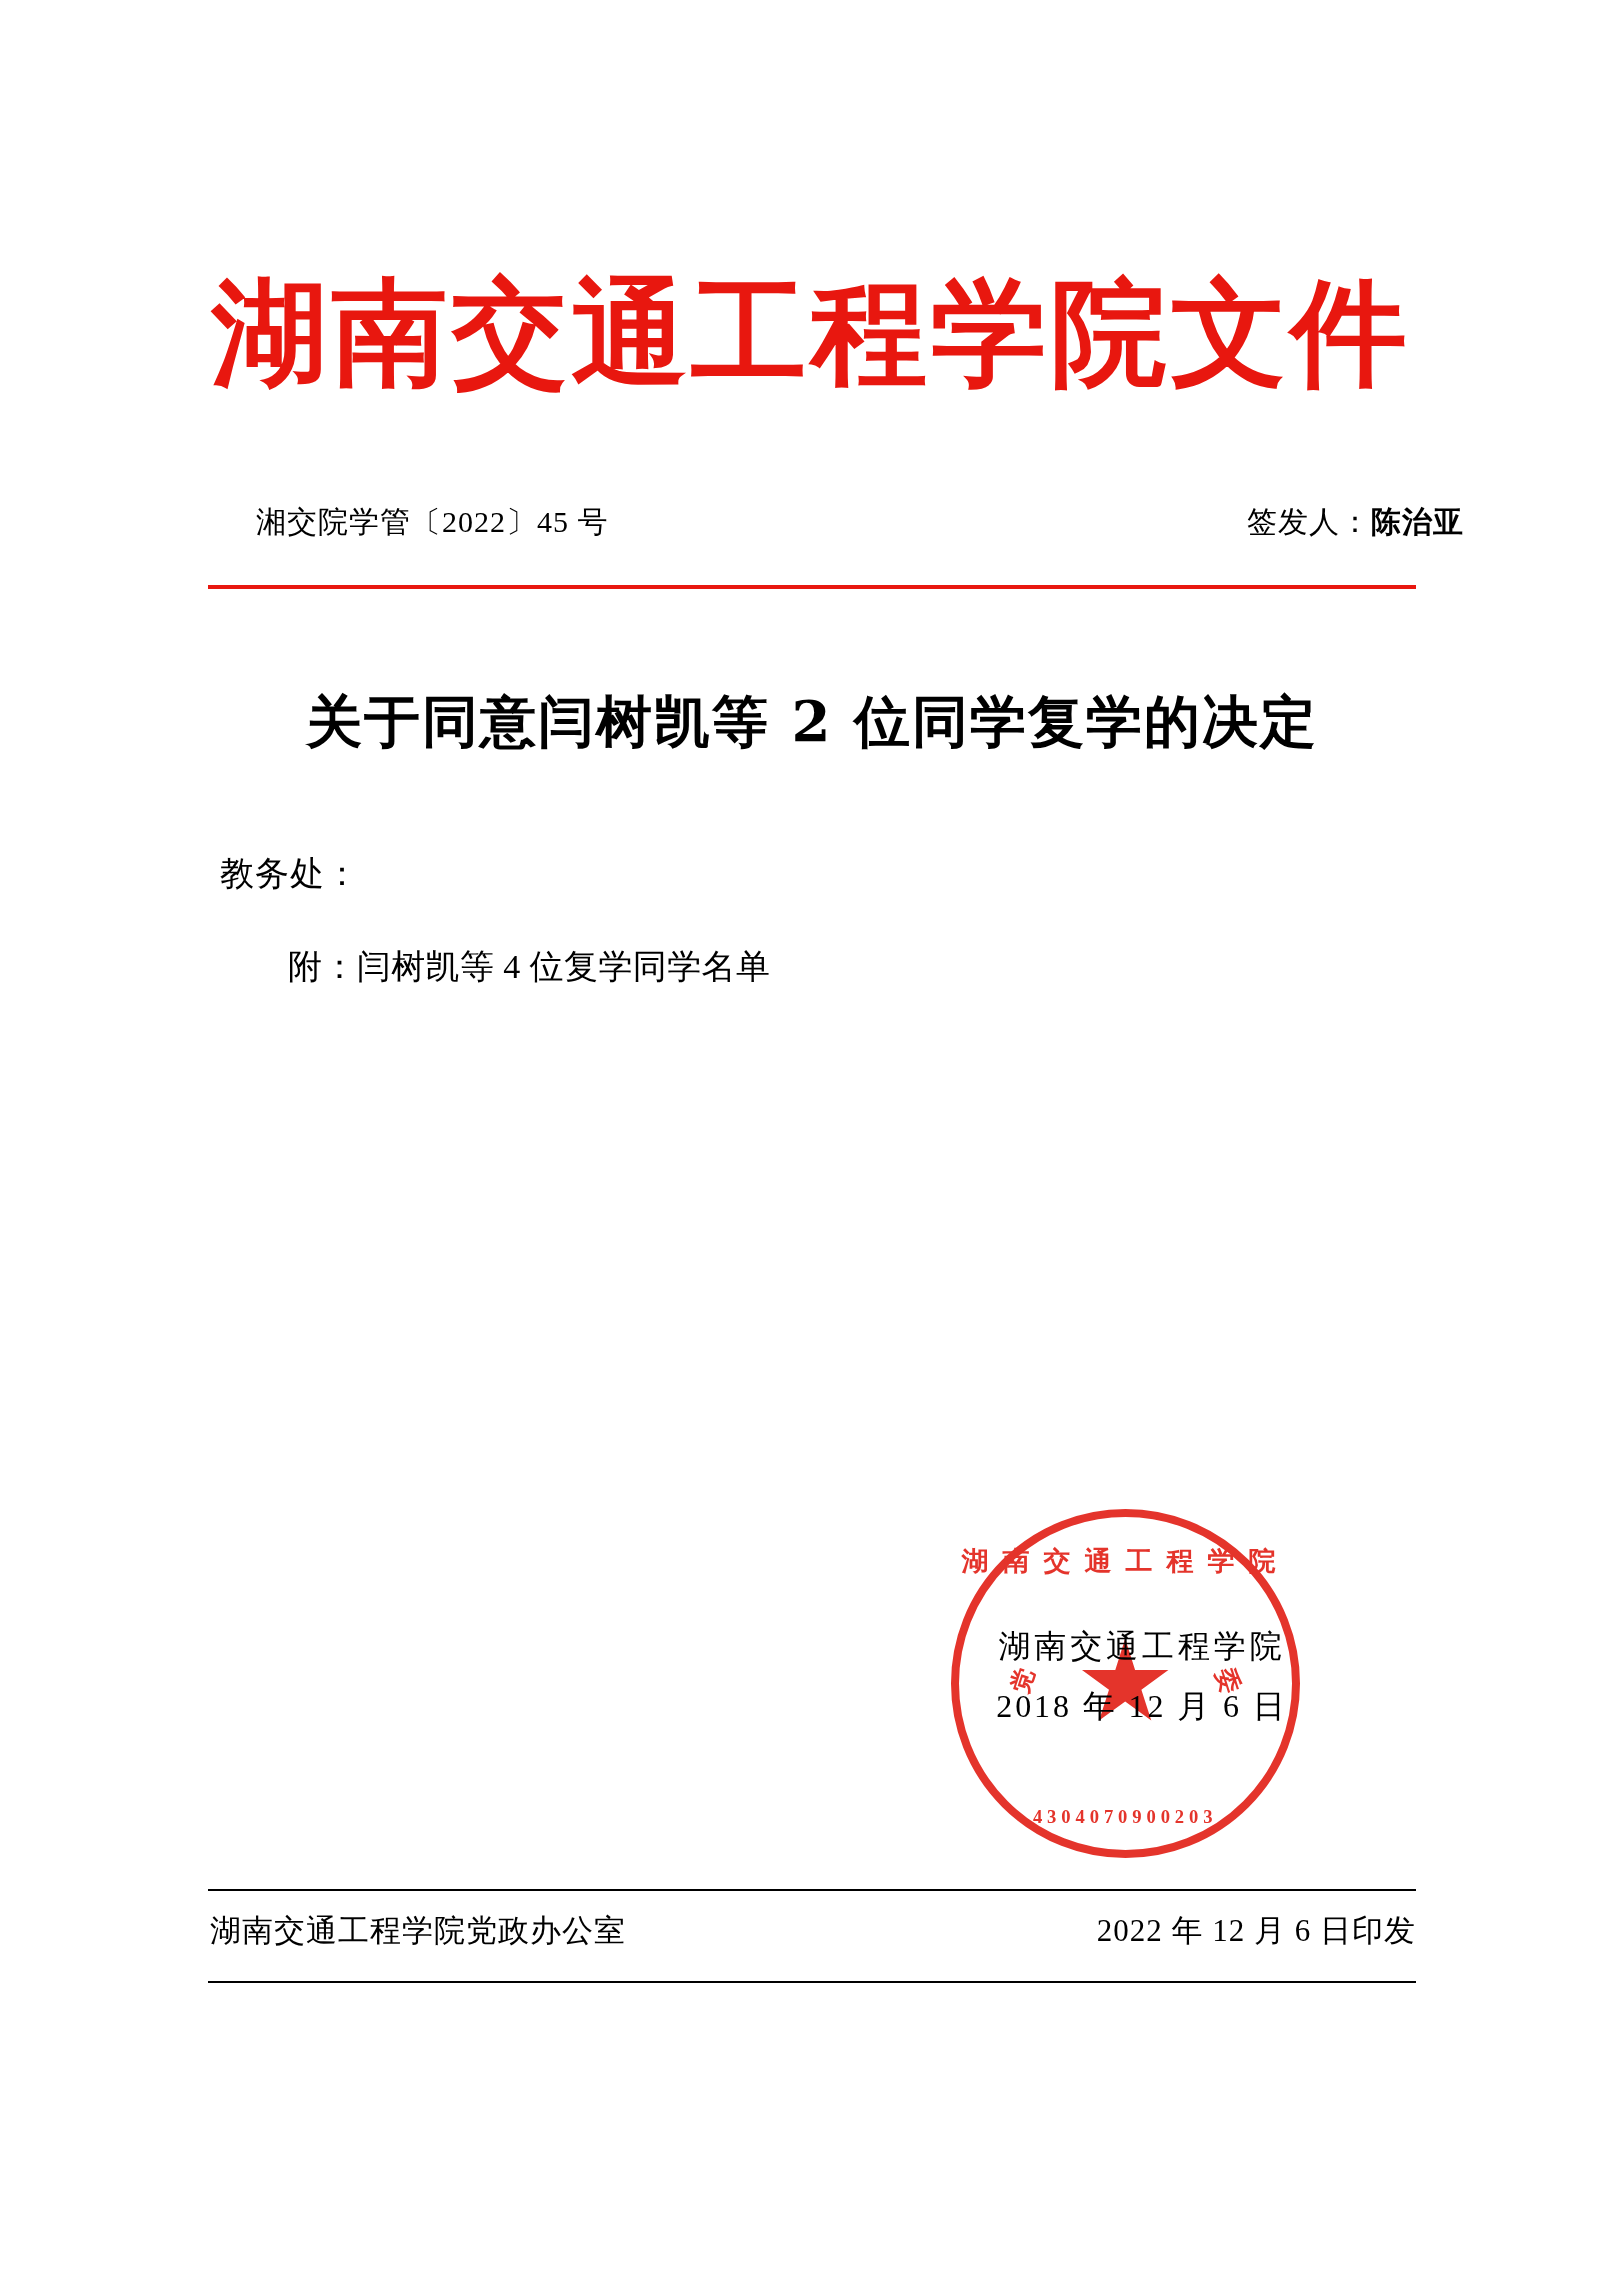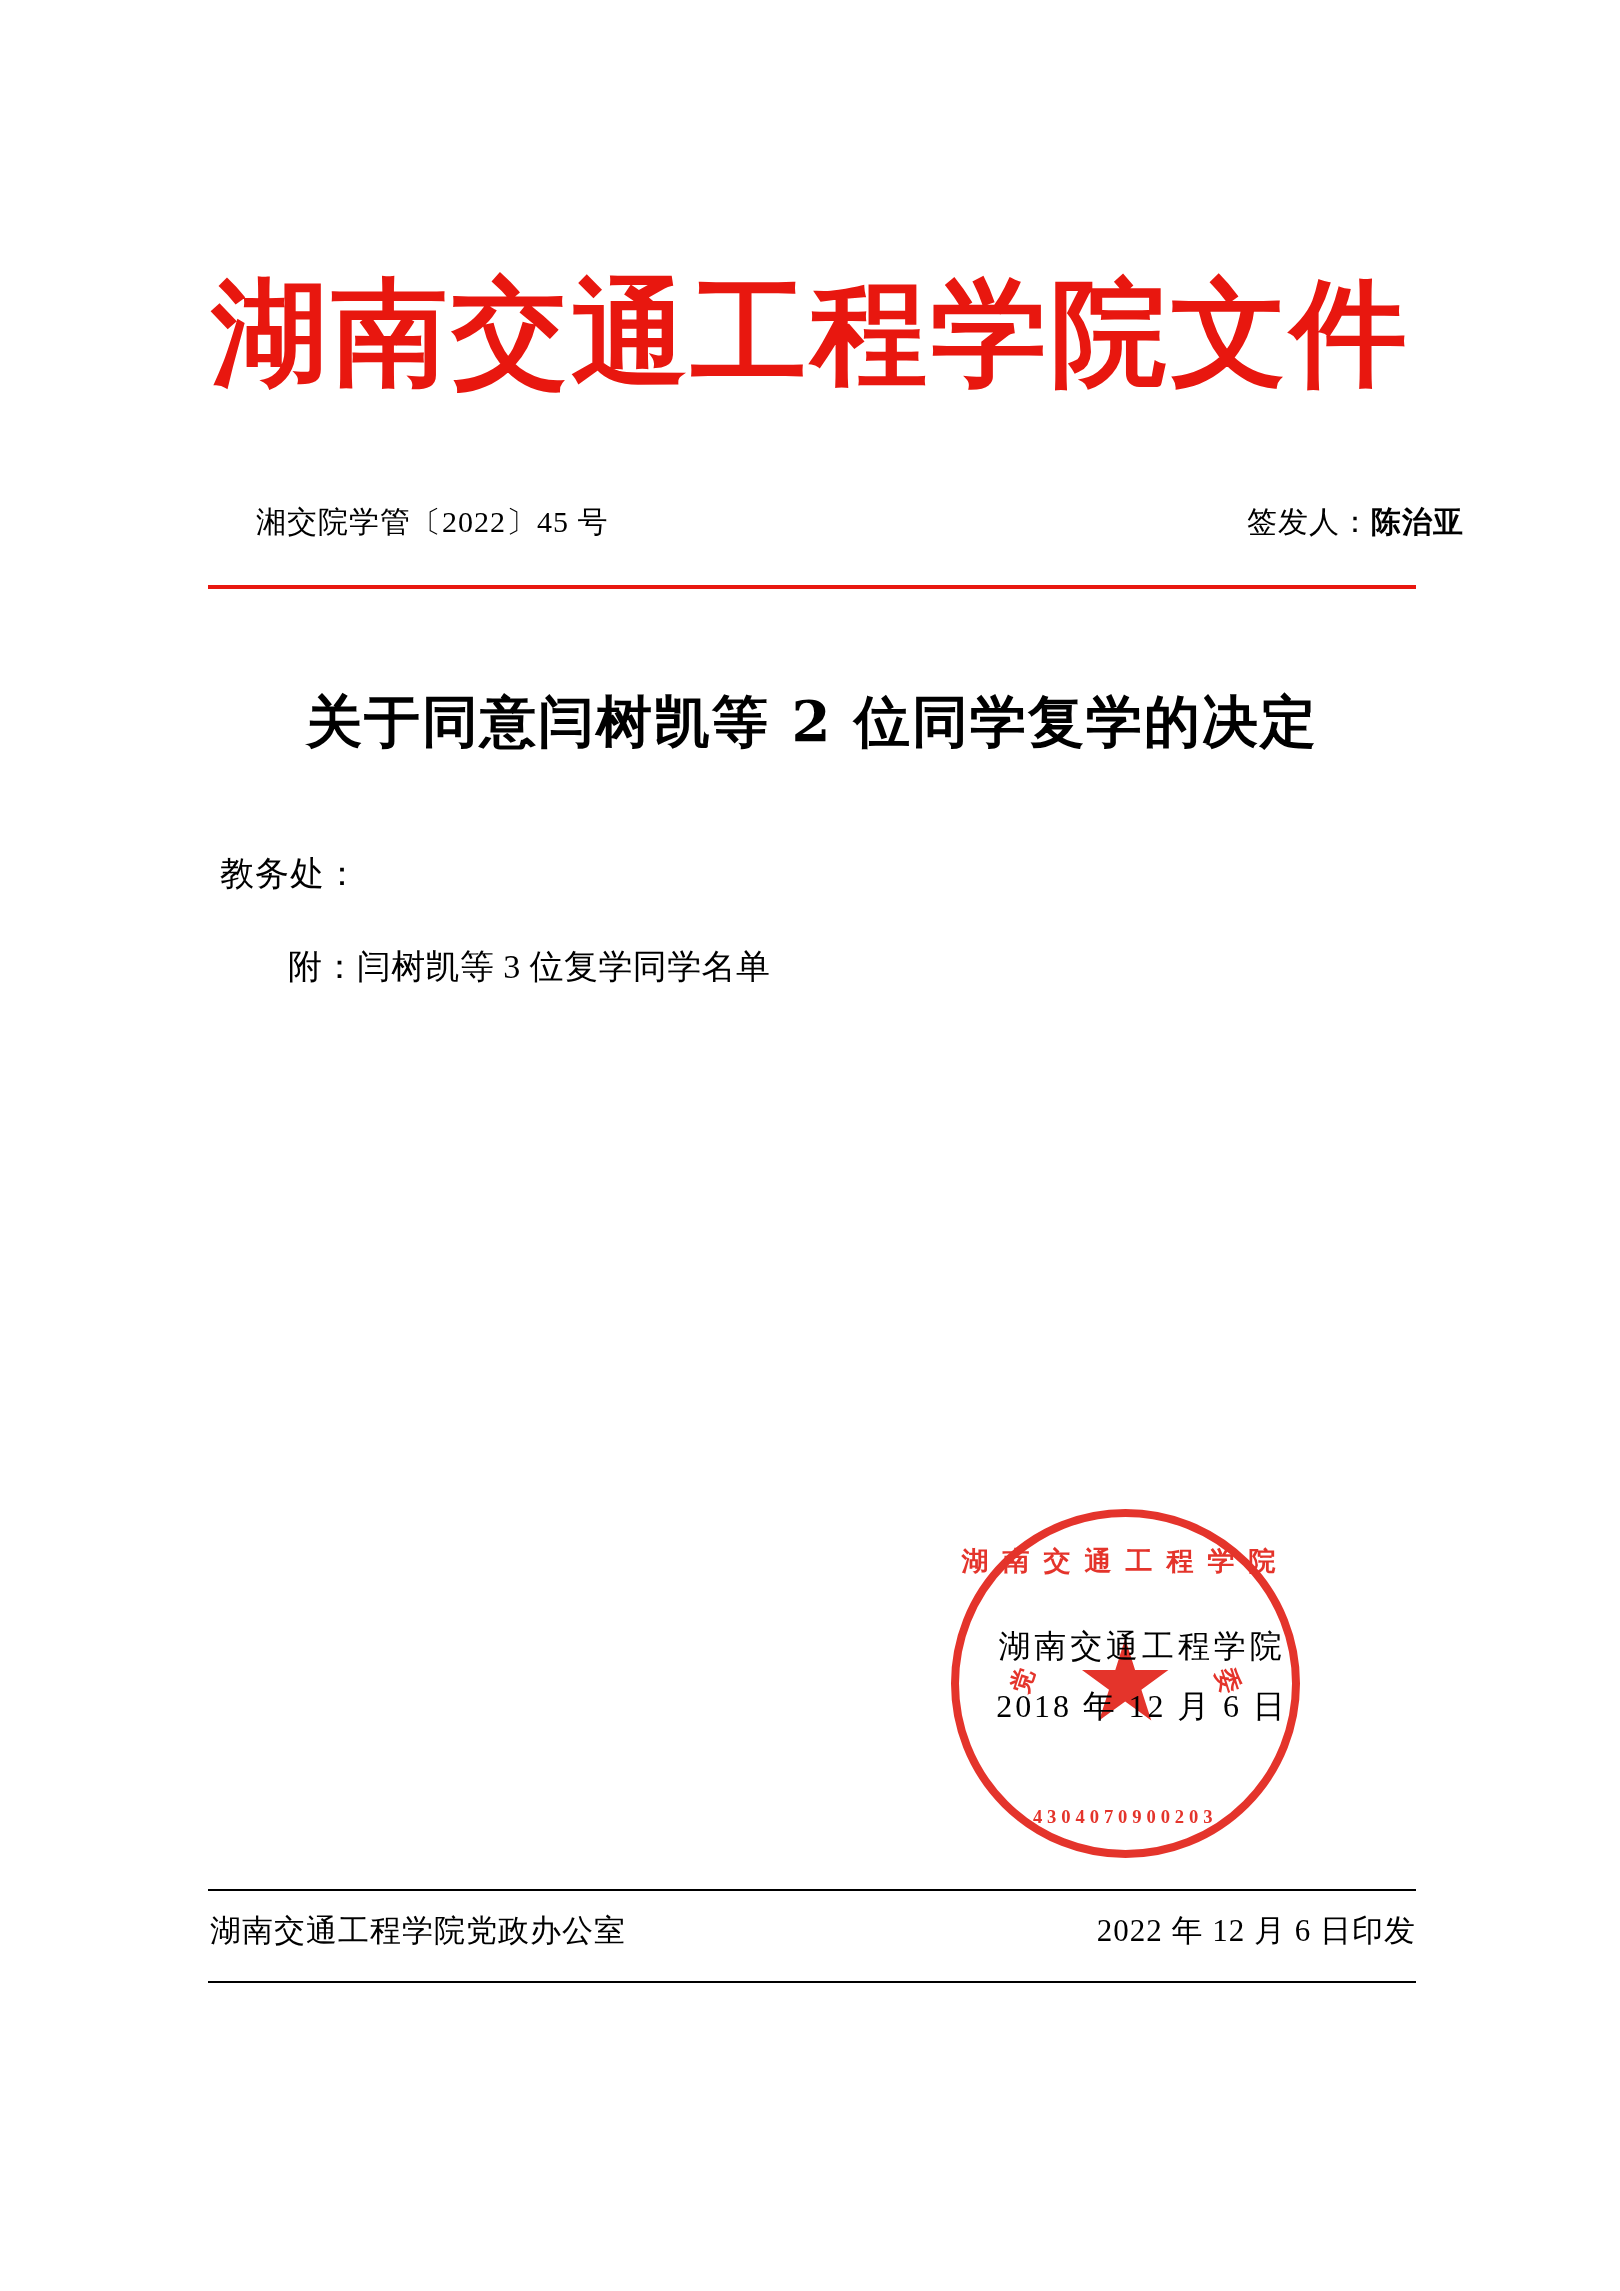--- a/index.html
+++ b/index.html
@@ -266,21 +266,21 @@
       <span>签发人：</span><span class="signer-name">陈治亚</span>
     </div>
   </div>
 
   <div class="red-rule"></div>
 
   <div class="doc-title">关于同意闫树凯等 2 位同学复学的决定</div>
 
   <div class="body-wrap">
     <div class="salutation">教务处：</div>
-    <div class="attachment">附：闫树凯等 3 位复学同学名单</div>
+    <div class="attachment">附：闫树凯等 4 位复学同学名单</div>
   </div>
 
   <div class="seal-block">
     <div class="seal-stamp">
       <div class="seal-top-text">湖南交通工程学院</div>
       <div class="seal-arc-left">党</div>
       <div class="seal-arc-right">委</div>
       <div class="seal-star"></div>
       <div class="seal-bottom-text">4304070900203</div>
     </div>

